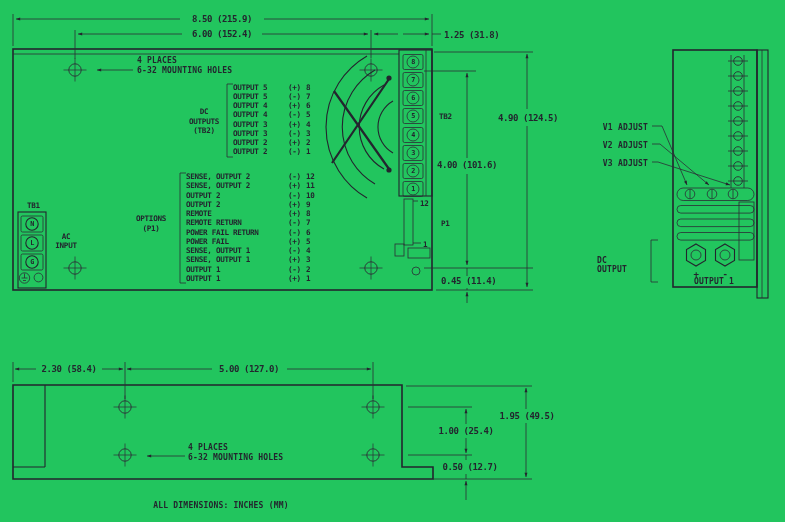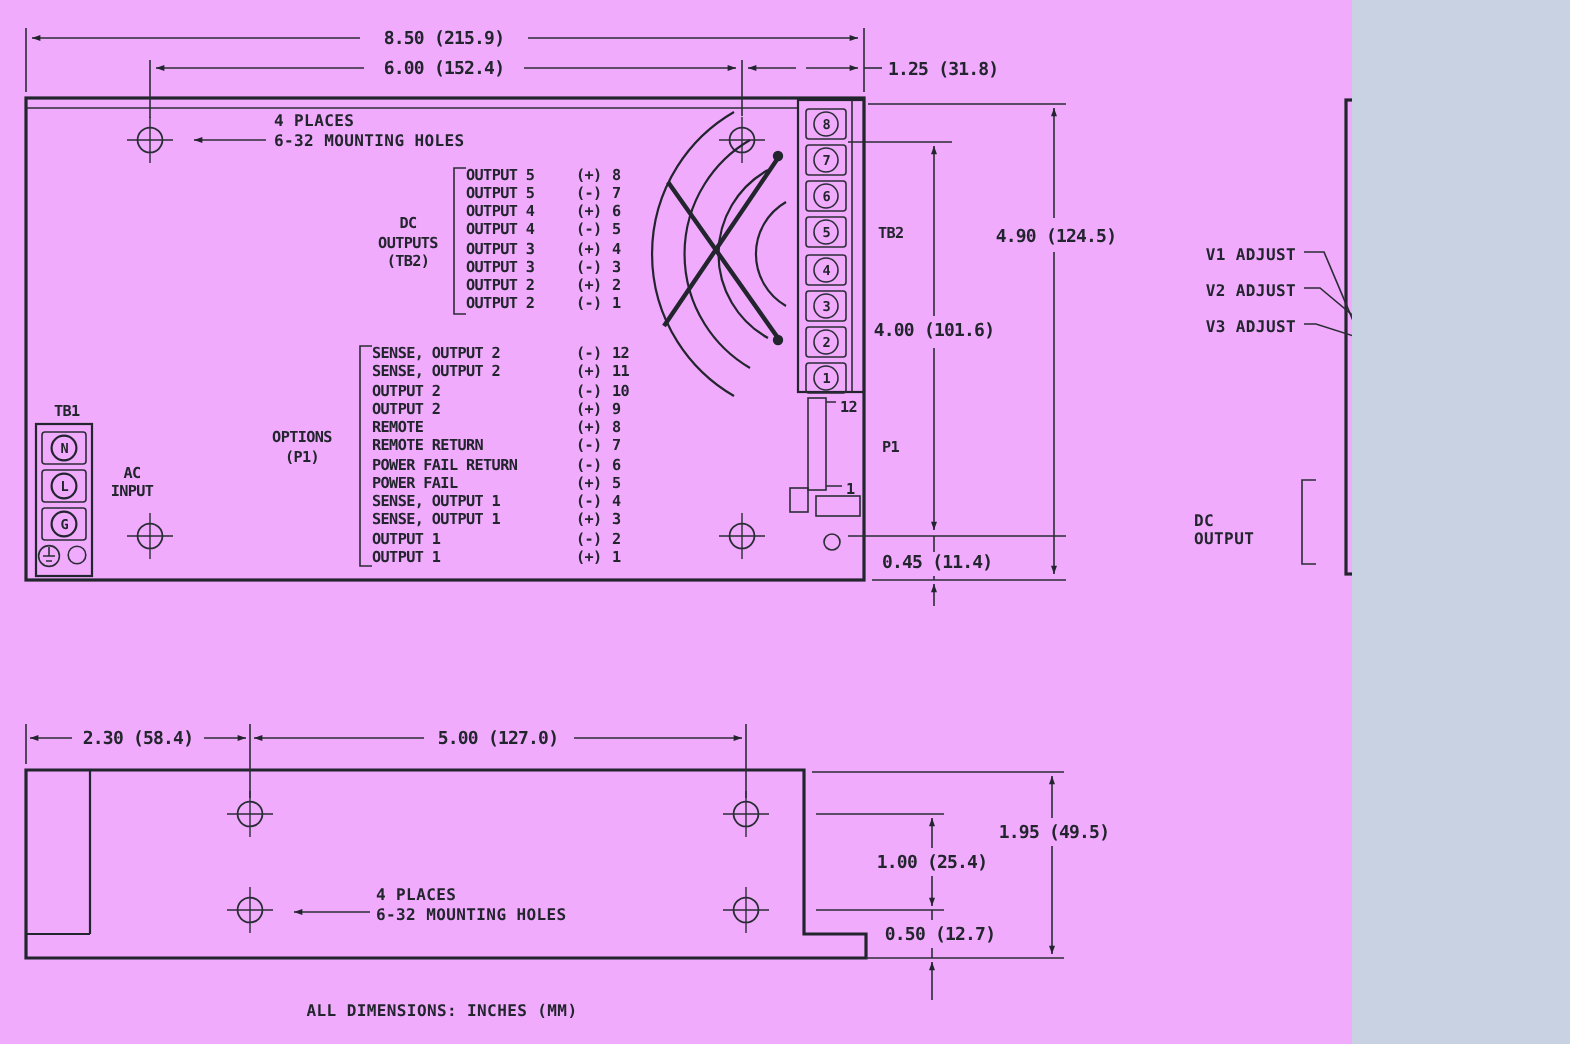--- a/index.html
+++ b/index.html
@@ -1,16 +1,16 @@
 <!DOCTYPE html>
 <html><head>
 <meta charset="utf-8">
 <style>
   html,body{margin:0;padding:0;background:#c8d2e2;}
-  .stage{position:relative;width:676px;height:522px;background:#f0abfc;overflow:hidden;
+  .stage{position:relative;width:785px;height:522px;background:#22c55e;overflow:hidden;
          font-family:"DejaVu Sans Mono",monospace;}
   svg{display:block}
   text{fill:#23252e;font-weight:bold;font-family:"DejaVu Sans Mono",monospace;}
   .t{font-size:7.6px;letter-spacing:-0.3px;}
   .tw{font-size:8px;letter-spacing:0.2px;}
   .td{font-size:9px;letter-spacing:-0.4px;}
   .ts{font-size:6.8px;letter-spacing:-0.5px;}
   .mid{text-anchor:middle}.end{text-anchor:end}
   .ln{stroke:#2b2d36;stroke-width:0.8;fill:none}
   .lm{stroke:#23252e;stroke-width:1.1;fill:none}

